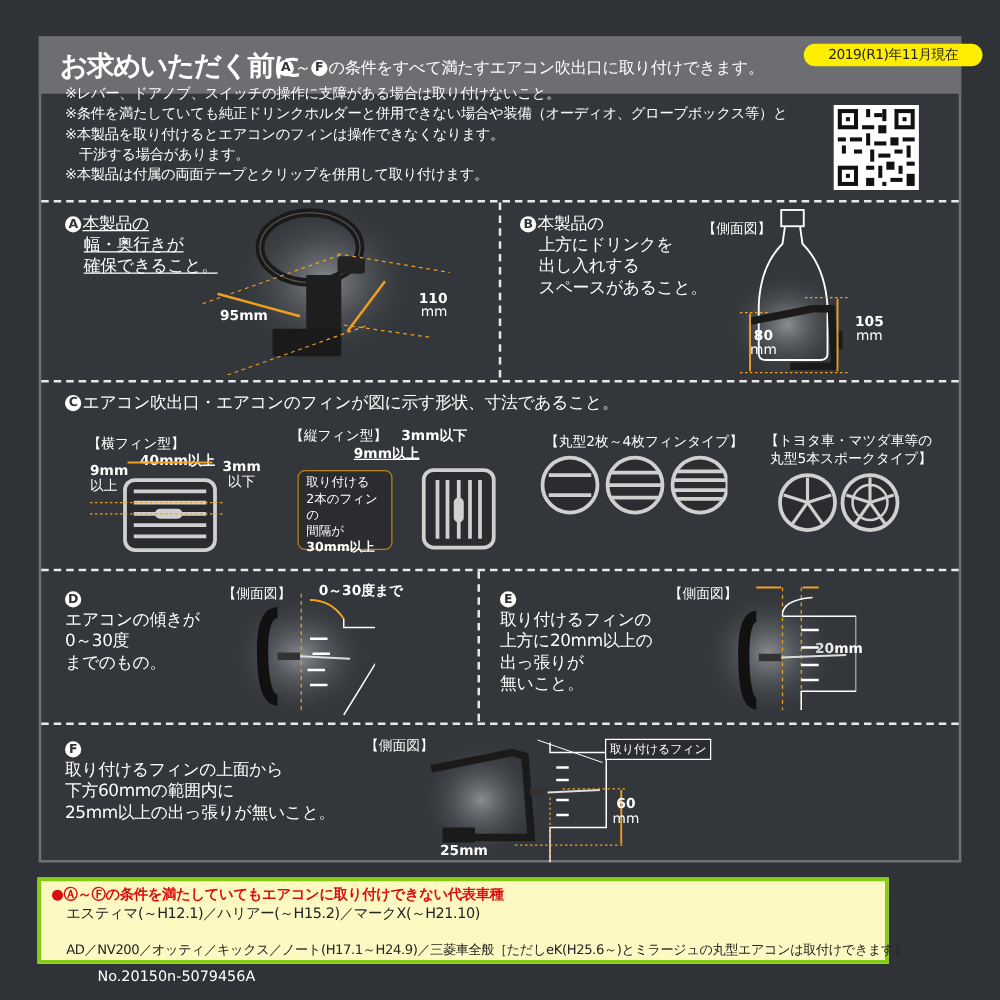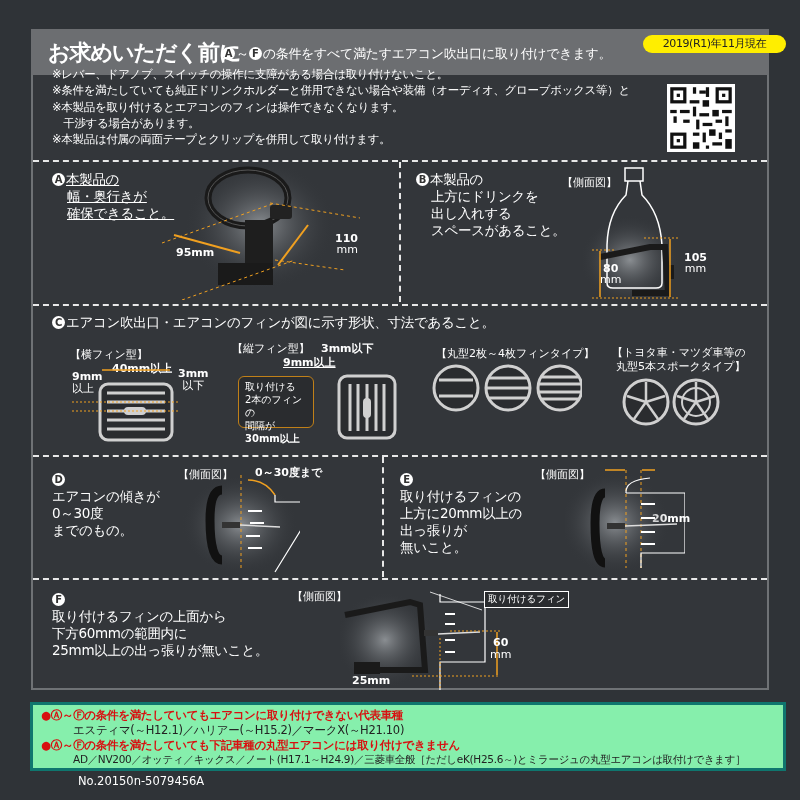--- a/index.html
+++ b/index.html
@@ -15,24 +15,24 @@
   #date-badge{left:643px;top:35px;width:143px;height:18px;background:#ffee00;border-radius:9px;color:#222;
               font-size:11px;text-align:center;line-height:18px;letter-spacing:-0.4px;}
   #notes{left:52px;top:66px;font-size:11.5px;line-height:16.3px;color:#fff;letter-spacing:-0.3px;}
   #notes div{white-space:nowrap;}
   #qr{left:667px;top:84px;width:68px;height:68px;background:#fff;}
   .dash-h{height:0;border-top:2px dashed #e8e8e8;}
   .dash-v{width:0;border-left:2px dashed #e8e8e8;}
   .sec-text{font-size:13.5px;line-height:17px;color:#fff;letter-spacing:-0.3px;white-space:nowrap;}
   .small{font-size:11px;color:#fff;white-space:nowrap;}
   .bold-dim{font-weight:bold;font-size:11px;color:#fff;}
-  #notice{left:30px;top:702px;width:756px;height:69px;background:#86efac;border:3px solid #0f766e;box-sizing:border-box;}
+  #notice{left:30px;top:702px;width:681px;height:69px;background:#fef9c3;border:3px solid #84cc16;box-sizing:border-box;}
   .notice-line{position:absolute;left:8px;font-size:11.5px;white-space:nowrap;letter-spacing:-0.3px;}
   .red{color:#d81010;font-weight:bold;}
-  .blk{color:#222;margin-left:20px;}
+  .blk{color:#222;}
   #footer{left:30px;top:774px;font-size:11.5px;color:#fff;margin-left:48px;}
 </style>
 </head>
 <body>
 
 <div id="panel" class="abs"></div>
 <div id="header" class="abs"></div>
 <div id="title" class="abs">お求めいただく前に</div>
 <div id="subtitle" class="abs">
   <span class="circ">A</span><span>～</span><span class="circ">F</span><span>の条件をすべて満たすエアコン吹出口に取り付けできます。</span>
@@ -184,21 +184,21 @@
       <line x1="37" y1="69" x2="95" y2="69"></line>
     </g>
   <rect x="54" y="47" width="22" height="8" rx="4" fill="#d0d0d0"></rect>
   <line x1="32" y1="10" x2="100" y2="10" stroke="#f0a020" stroke-width="1.5"></line>
   <line x1="2" y1="42" x2="110" y2="42" stroke="#f0a020" stroke-dasharray="2,2"></line>
   <line x1="2" y1="51" x2="110" y2="51" stroke="#f0a020" stroke-dasharray="2,2"></line>
 </svg>
 <div class="abs small" style="left:232px;top:341px;">【縦フィン型】</div>
 <div class="abs bold-dim" style="left:321px;top:341px;">3mm以下</div>
 <div class="abs bold-dim" style="left:283px;top:355px;text-decoration:underline;">9mm以上</div>
-<div class="abs" style="left:238px;top:376px;width:76px;height:52px;border:1.5px solid #c08018;border-radius:6px;background:#2a2c2f;font-size:10px;line-height:13px;padding:3px 6px;box-sizing:border-box;">
+<div class="abs" style="left:238px;top:376px;width:76px;height:64px;border:1.5px solid #c08018;border-radius:6px;background:#2a2c2f;font-size:10px;line-height:13px;padding:3px 6px;box-sizing:border-box;">
   <div>取り付ける</div>
   <div>2本のフィンの</div>
   <div>間隔が</div>
   <div style="font-weight:bold">30mm以上</div>
 </div>
 <svg class="abs" style="left:336px;top:374px" width="62" height="68">
   <rect x="3" y="2" width="56" height="62" rx="8" fill="#2a2c2f" stroke="#d0d0d0" stroke-width="3"></rect>
   <g stroke="#d0d0d0" stroke-width="3">
       <line x1="14" y1="10" x2="14" y2="57"></line>
       <line x1="22" y1="10" x2="22" y2="57"></line>
@@ -350,17 +350,16 @@
 <div class="abs" style="left:484px;top:591px;font-size:9.5px;border:1px solid #fff;padding:1px 3px;background:#2a2c2f;white-space:nowrap;">取り付けるフィン</div>
 <div class="abs bold-dim" style="left:490px;top:637px;text-align:center;line-height:12px;">
   <div>60</div>
     <div style="font-weight:normal">mm</div>
 </div>
 <div class="abs bold-dim" style="left:352px;top:674px;">25mm</div>
 
 <div id="notice" class="abs">
   <div class="notice-line red" style="top:3px;">●Ⓐ～Ⓕの条件を満たしていてもエアコンに取り付けできない代表車種</div>
   <div class="notice-line blk" style="top:18px;left:20px;">エスティマ(～H12.1)／ハリアー(～H15.2)／マークX(～H21.10)</div>
-  <div class="notice-line red" style="top:33px;">●Ⓐ～Ⓕの条件を満たしていても下記車種の丸型エアコンには取り付けできません</div>
   <div class="notice-line blk" style="top:48px;left:20px;font-size:10.5px;">AD／NV200／オッティ／キックス／ノート(H17.1～H24.9)／三菱車全般［ただしeK(H25.6～)とミラージュの丸型エアコンは取付けできます］</div>
 </div>
 
 <div id="footer" class="abs">No.20150n-5079456A</div>
 
 </body></html>

